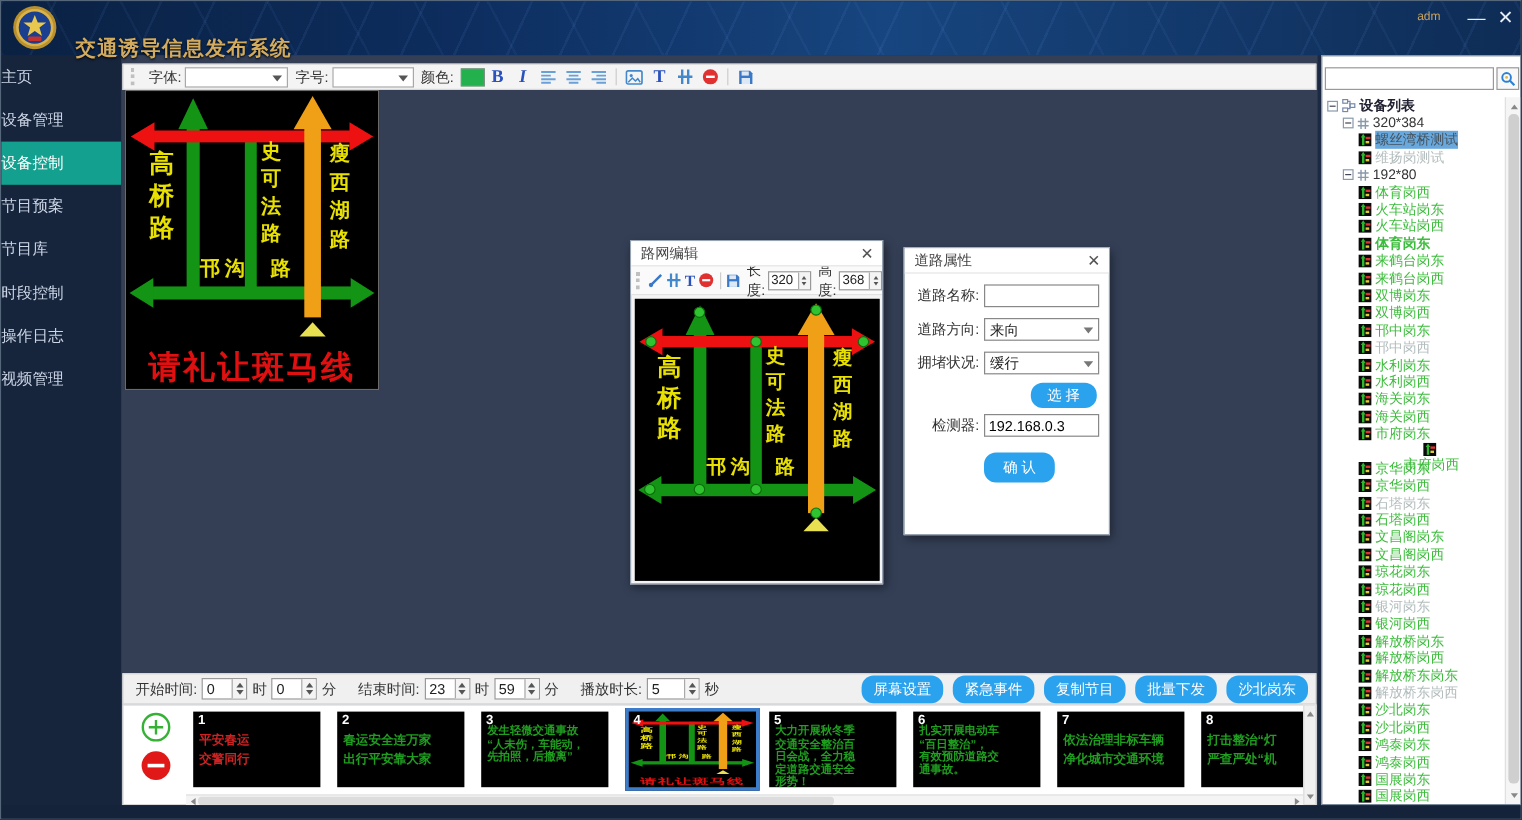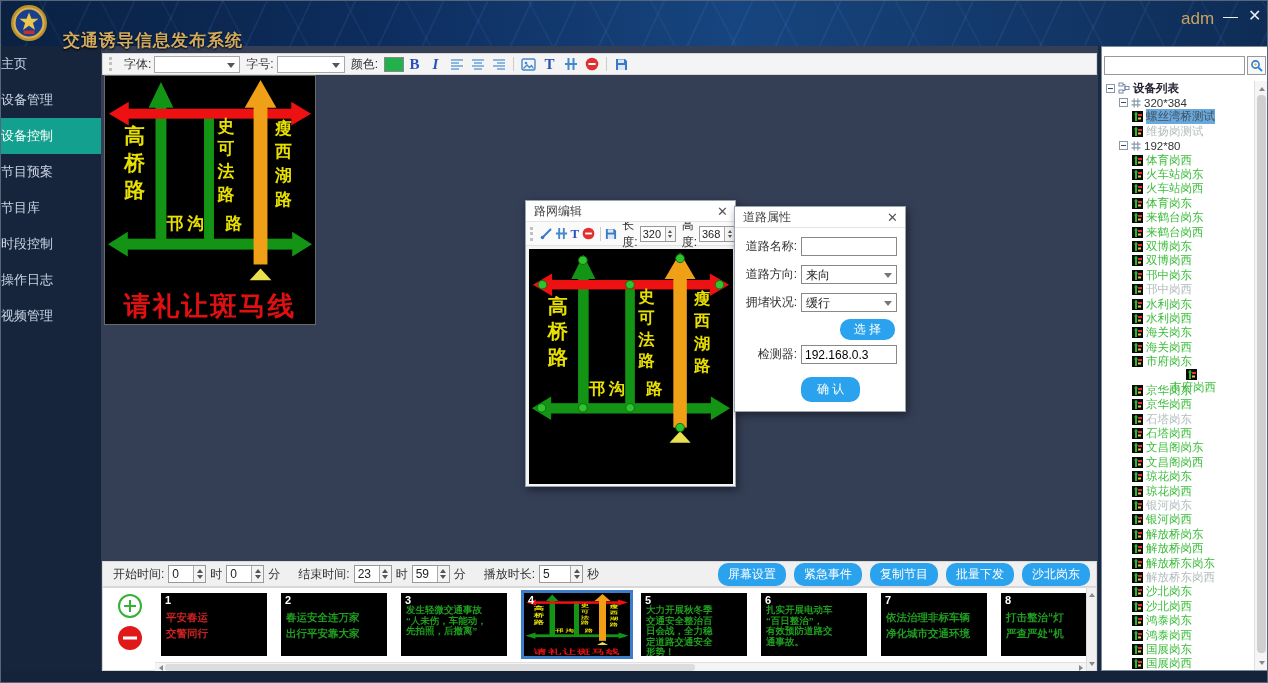--- a/index.html
+++ b/index.html
@@ -6,21 +6,21 @@
   body{background:#0b1626;font-family:"Liberation Sans","DejaVu Sans",sans-serif;-webkit-font-smoothing:antialiased}
   .window{position:relative;width:1268px;height:683px;background:#1b2a42;overflow:hidden;border:1px solid #55657a}
   
   .header{position:absolute;left:0;top:0;width:1268px;height:45px;
     background:linear-gradient(90deg,#0a2142 0%,#0d2d5e 30%,#17457f 58%,#0e2c55 100%)}
   .header::after{content:"";position:absolute;inset:0;pointer-events:none;
     background:repeating-linear-gradient(115deg,rgba(120,170,255,.08) 0 2px,transparent 2px 40px),
                repeating-linear-gradient(62deg,rgba(120,170,255,.06) 0 2px,transparent 2px 54px)}
   .logo{position:absolute;left:9px;top:3px;width:38px;height:38px;z-index:2}
   .app-title{position:absolute;left:62px;top:28px;font-size:17px;font-weight:bold;color:#d2ab5f;letter-spacing:1px;z-index:2;text-shadow:0 1px 2px #000}
-  .user{position:absolute;left:1180px;top:8px;font-size:17px;color:#c9a25e;z-index:2}
+  .user{position:absolute;left:1180px;top:8px;font-size:10px;color:#c9a25e;z-index:2}
   .win-btn{position:absolute;top:6px;color:#e8eef6;font-size:15px;z-index:2;cursor:default;line-height:18px}
   .win-min{left:1222px}.win-close{left:1247px;font-size:16px}
   
   .sidebar{position:absolute;left:0;top:45px;width:100px;height:625px;background:#16243c}
   .side-item{height:36px;line-height:36px;text-align:left;font-size:13px;color:#ccd6e6;cursor:default}
   .side-item.active{background:#13a08e;color:#fff}
   
   .main{position:absolute;left:100px;top:45px;width:997px;height:625px;background:#343f56;overflow:hidden}
   .toolbar{position:absolute;left:1px;top:7px;width:995px;height:22px;background:#f4f4f4;border:1px solid #d8d8d8;
     display:flex;align-items:center;font-size:12px;color:#333;padding-left:4px}
@@ -76,21 +76,21 @@
   .dlg-roadnet{left:424px;top:154px;width:211px;height:287px;background:#f4f4f4}
   .dlg-tools{display:flex;align-items:center;height:24px;background:#fafafa;border-bottom:1px solid #e2e2e2;font-size:12px;color:#333;padding-left:2px}
   .dlg-tools .tb-icon{width:18px}
   .mini-spin{display:inline-flex;height:16px;border:1px solid #999;background:#fff;margin-left:2px}
   .mini-spin .v{display:block;width:24px;font-size:11px;line-height:14px;padding-left:2px;color:#222}
   .mini-spin .ud{display:flex;flex-direction:column;justify-content:center;align-items:center;width:10px;border-left:1px solid #aaa;background:#f4f4f4}
   .mini-spin i{display:block;width:0;height:0;margin:1px 0}
   .mini-spin i.up{border:2.5px solid transparent;border-bottom:3.5px solid #555}
   .mini-spin i.dn{border:2.5px solid transparent;border-top:3.5px solid #555}
   .dlg-canvas{position:absolute;left:3px;top:48px;width:204px;height:235px;background:#000}
-  .dlg-props{left:633px;top:160px;width:172px;height:206px}
+  .dlg-props{left:652px;top:160px;width:172px;height:240px}
   .prow{position:absolute;display:flex;align-items:center;font-size:12px;color:#333}
   .prow .plbl{width:62px;text-align:right;margin-right:4px}
   .pinput{width:96px;height:19px;border:1px solid #888;background:#fff;font-size:12px;padding:0 3px;font-family:inherit}
   .pselect{position:relative;width:96px;height:19px;border:1px solid #888;background:#fff;font-size:12px;line-height:18px;padding-left:4px;color:#222}
   .pselect::after{content:"";position:absolute;right:4px;top:7px;border:4px solid transparent;border-top:5px solid #777}
   
   .rpanel{position:absolute;left:1100px;top:45px;width:167px;height:625px;background:#fff;border:1px solid #7a8a9a}
   .search-input{position:absolute;left:2px;top:9px;width:141px;height:19px;border:1px solid #999;background:#fff;font-size:12px;padding:0 3px;font-family:inherit}
   .search-btn{position:absolute;left:145px;top:9px;width:19px;height:19px;border:1px solid #999;background:#f8f8f8;display:flex;align-items:center;justify-content:center;cursor:default}
   .tree{position:absolute;left:2px;top:34px;width:150px;height:589px;overflow:hidden;font-size:11.5px}
@@ -625,21 +625,21 @@
             <svg width="11" height="11" viewBox="0 0 11 11">
               <rect width="11" height="11" fill="#0a0a0a"></rect>
               <rect x="3" y="3" width="2" height="7" fill="#2db82d"></rect>
               <polygon points="4,0.5 2,3.5 6,3.5" fill="#2db82d"></polygon>
               <rect x="6" y="3" width="4" height="2" fill="#dd3333"></rect>
               <rect x="6" y="6.5" width="3" height="2" fill="#ddcc33"></rect>
             </svg>
           </span>
           <span class="tlabel online">火车站岗西</span>
         </div>
-        <div class="trow" style="padding-left: 28px;">
+        <div class="trow" style="padding-left: 28px; font-weight: bold;">
           <span class="ticon">
             <svg width="11" height="11" viewBox="0 0 11 11">
               <rect width="11" height="11" fill="#0a0a0a"></rect>
               <rect x="3" y="3" width="2" height="7" fill="#2db82d"></rect>
               <polygon points="4,0.5 2,3.5 6,3.5" fill="#2db82d"></polygon>
               <rect x="6" y="3" width="4" height="2" fill="#dd3333"></rect>
               <rect x="6" y="6.5" width="3" height="2" fill="#ddcc33"></rect>
             </svg>
           </span>
           <span class="tlabel online">体育岗东</span>

